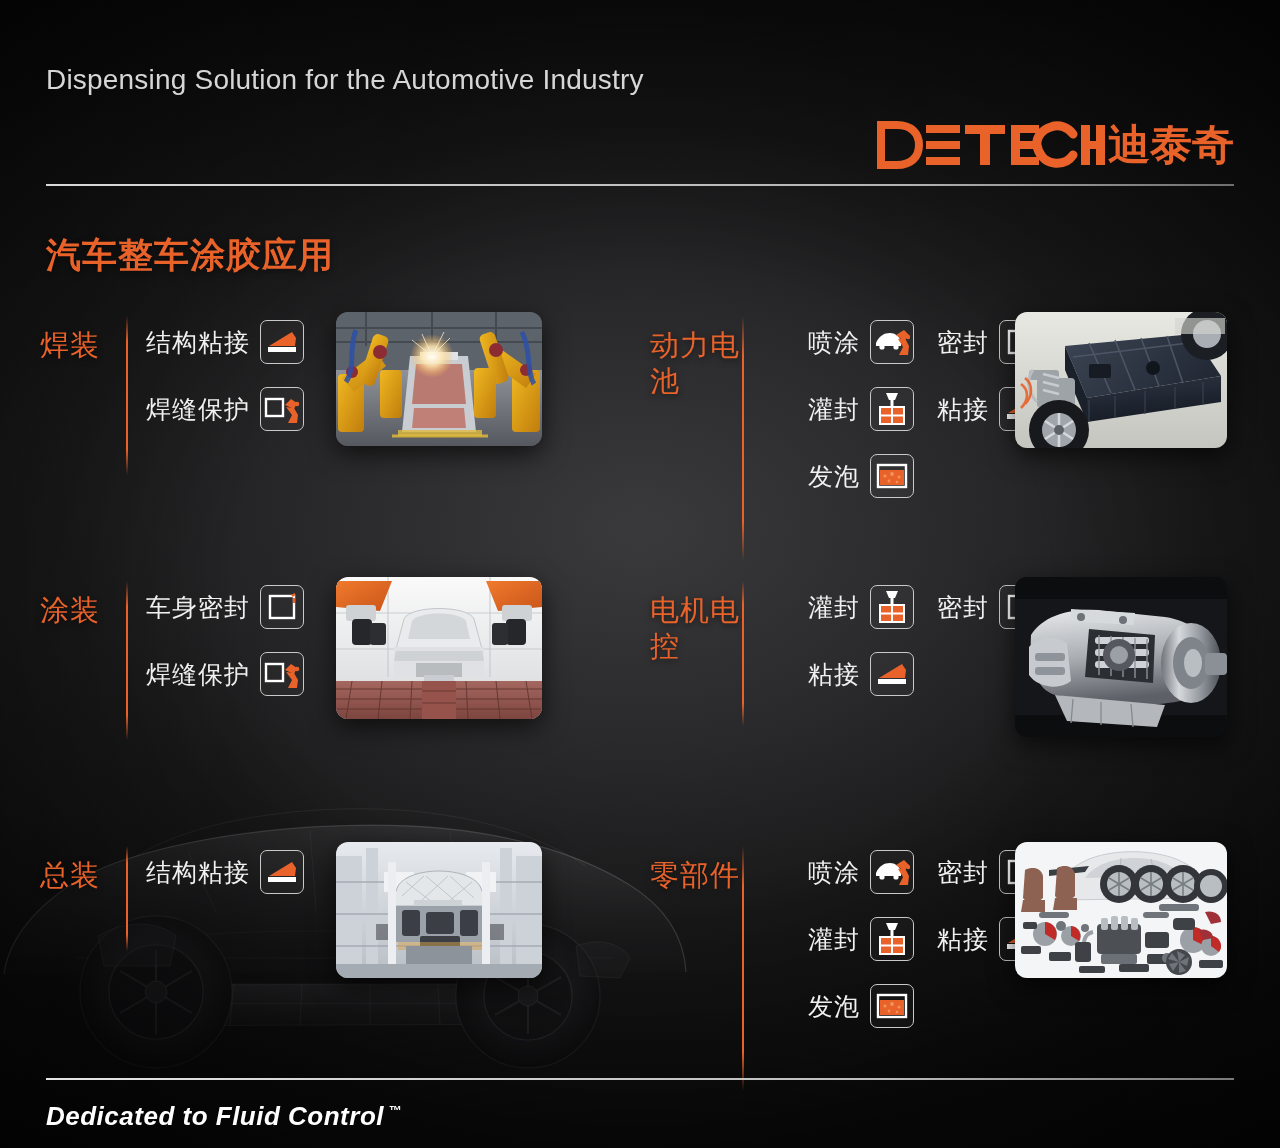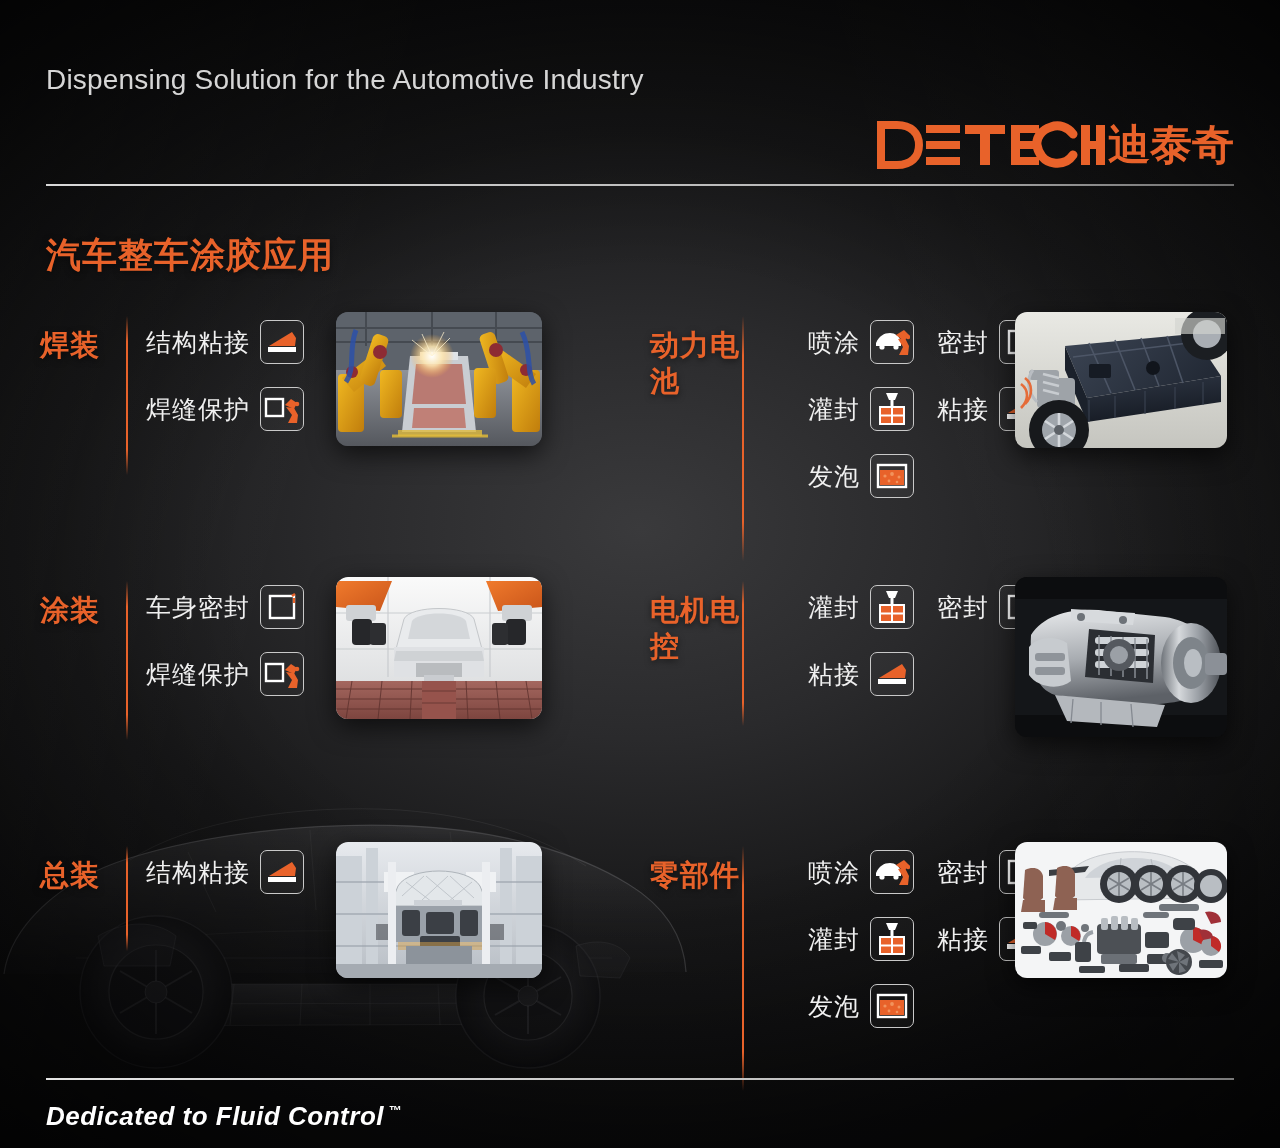--- a/index.html
+++ b/index.html
@@ -112,21 +112,21 @@
     display: flex;
     align-items: flex-start;
   }
   .row-left  { height: 265px; }
   .row-right { height: 265px; }
 
   
   .stage {
     color: #e8622a;
     font-size: 29px;
-    font-weight: 700;
+    font-weight: 400;
     line-height: 1.24;
     letter-spacing: 1px;
     text-shadow: 0 2px 6px rgba(0,0,0,0.55);
     flex: none;
     padding-top: 22px;
   }
   .stage-w1 { width: 86px; }
   .stage-w2 { width: 92px; }
 
   

